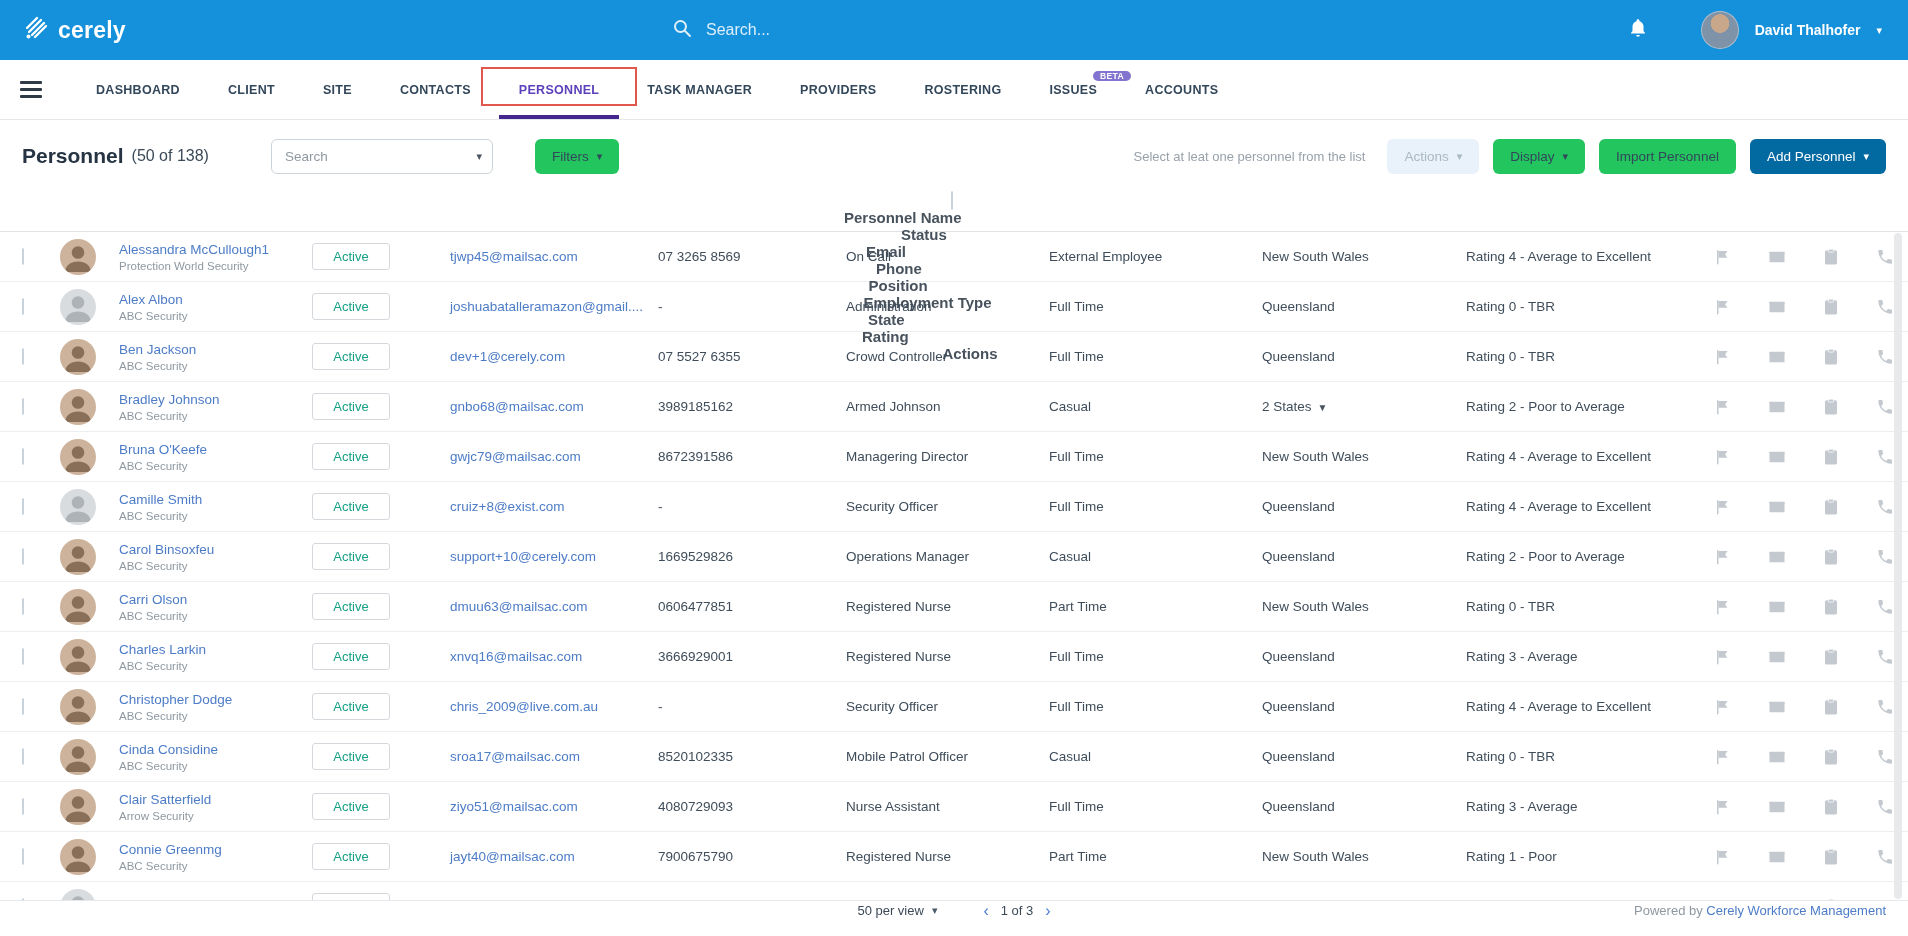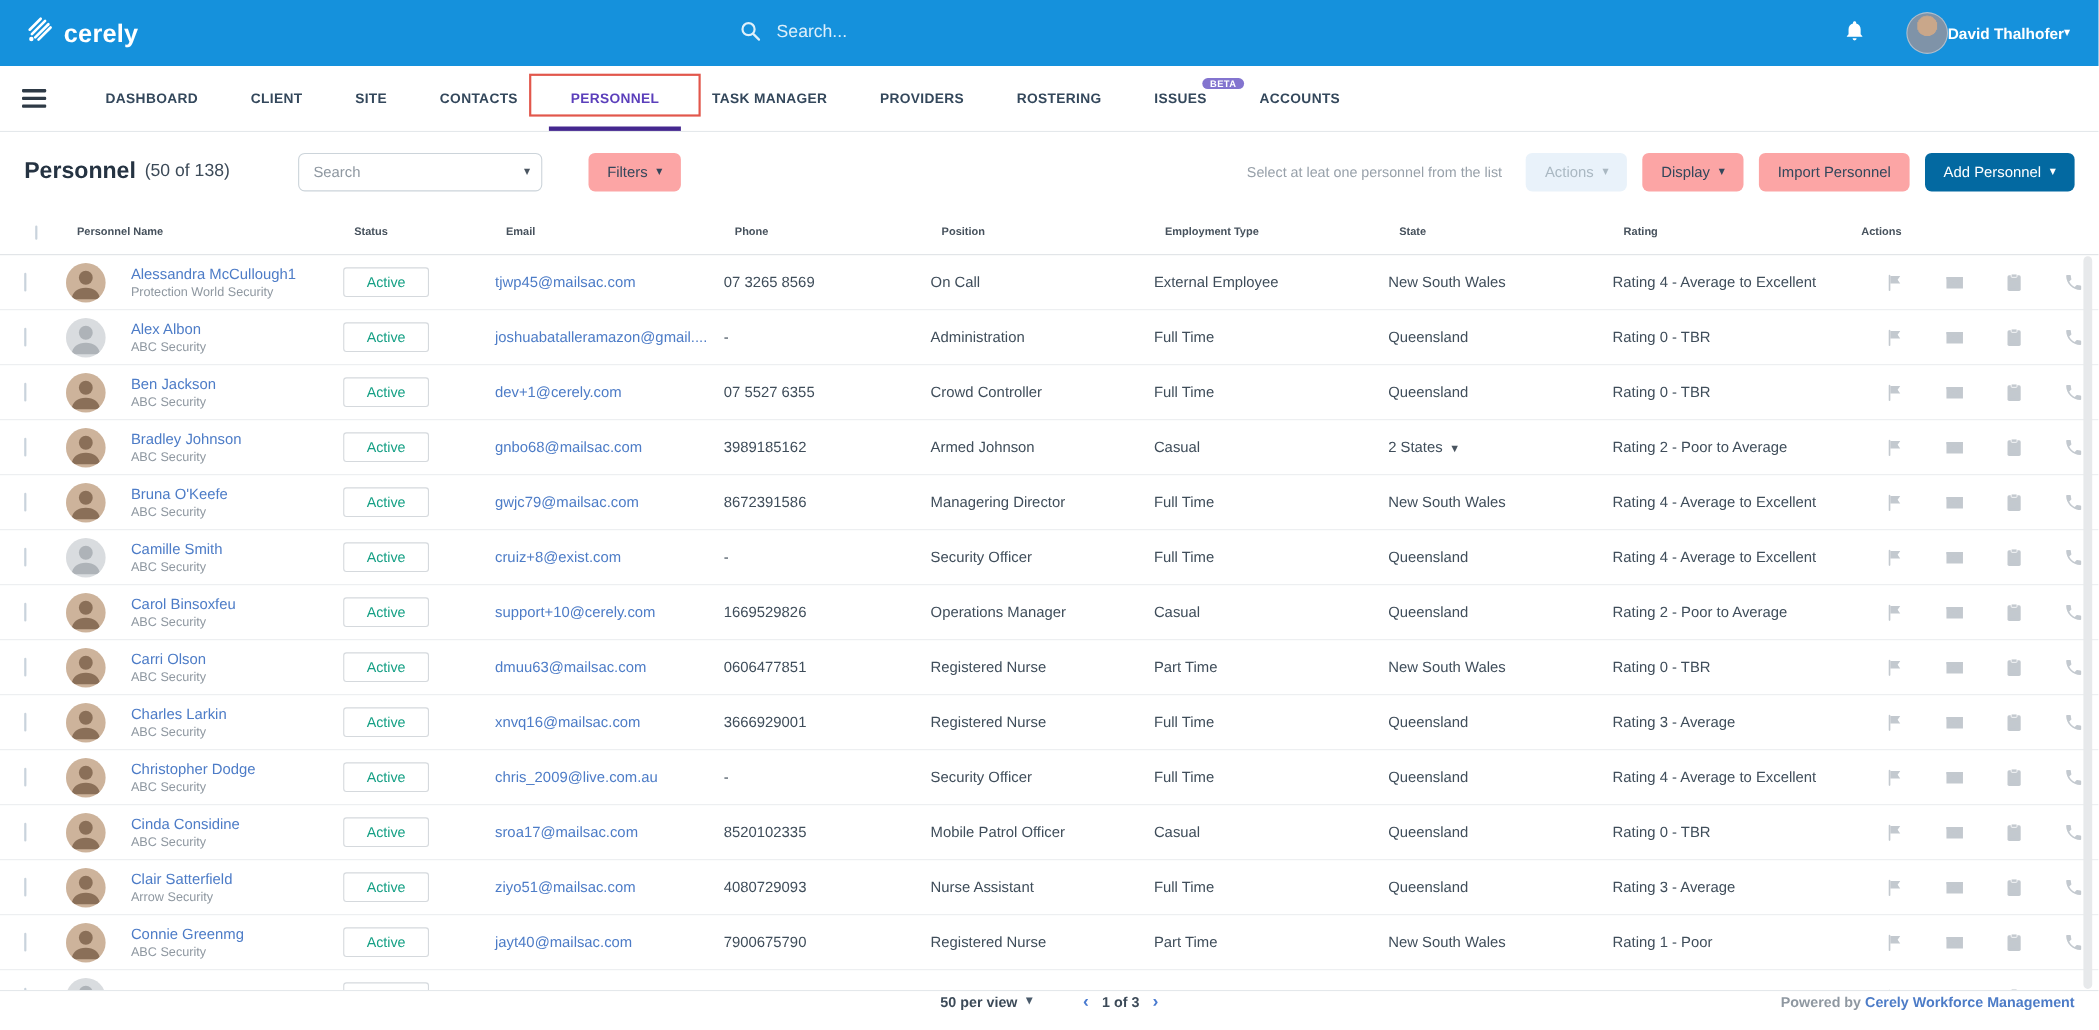--- a/index.html
+++ b/index.html
@@ -6,21 +6,21 @@
   body { background:#fff; font-family:"Liberation Sans", sans-serif; }
   #app { position:relative; width:1908px; height:936px; background:#fff; overflow:hidden; }
 
   
   .topbar { height:60px; background:#1591dc; display:flex; align-items:center; position:relative; }
   .brand { display:flex; align-items:center; gap:9px; padding-left:22px; }
   .brand-text { color:#fff; font-size:23px; font-weight:600; letter-spacing:.2px; }
   .top-search { position:absolute; left:672px; top:0; height:60px; display:flex; align-items:center; gap:14px; }
   .top-search input { background:transparent; border:none; outline:none; color:#fff; font-size:16px; width:300px; font-family:"Liberation Sans",sans-serif; }
   .top-search input::placeholder { color:#e8f4fc; opacity:.95; }
-  .top-right { position:absolute; right:26px; top:0; height:60px; display:flex; align-items:center; }
+  .top-right { position:absolute; right:26px; top:0; height:60px; display:flex; align-items:center; gap:16px; }
   .avatar-top { width:38px; height:38px; border-radius:50%; background:radial-gradient(circle at 50% 32%, #c9a78a 0 30%, #7f93a8 31% 100%); border:1px solid rgba(255,255,255,.4); }
   .user-name { color:#fff; font-size:14px; font-weight:600; }
   .caret { font-size:11px; line-height:1; }
   .caret-white { color:#fff; }
 
   
   .navbar { height:60px; background:#fff; border-bottom:1px solid #e4e8eb; display:flex; align-items:center; padding-left:20px; }
   .hamburger { width:22px; display:flex; flex-direction:column; gap:4px; margin-right:30px; cursor:pointer; }
   .hamburger span { display:block; height:3px; background:#2e3a46; border-radius:1px; }
   .nav-items { display:flex; height:100%; align-items:stretch; }
@@ -32,39 +32,39 @@
 
   
   .toolbar { height:72px; display:flex; align-items:center; padding:0 22px; }
   .page-title { font-size:21px; font-weight:700; color:#253342; }
   .page-count { font-size:16px; color:#3c4a58; margin-left:8px; }
   .search-select { position:relative; margin-left:62px; width:222px; }
   .search-select input { width:100%; padding:9px 28px 9px 13px; border:1px solid #ccd4da; border-radius:6px; font-size:13.5px; color:#14532d; outline:none; font-family:"Liberation Sans",sans-serif; }
   .search-select input::placeholder { color:#8f98a1; }
   .search-select .caret { position:absolute; right:11px; top:12px; color:#4a5560; }
   .btn { border:none; border-radius:6px; font-size:13.5px; font-family:"Liberation Sans",sans-serif; padding:10px 17px; cursor:pointer; display:inline-flex; align-items:center; gap:8px; white-space:nowrap; }
-  .btn-light { background:#fca5a5; color:#33475b; }
+  .btn-light { background:#22c55e; color:#33475b; }
   .btn-disabled { background:#e9f2fa; color:#aab8c2; cursor:default; }
   .btn-primary { background:#0369a1; color:#fff; }
   .filters-btn { margin-left:42px; }
   .toolbar-right { margin-left:auto; display:flex; align-items:center; gap:14px; }
   .select-hint { color:#98a1aa; font-size:13px; margin-right:8px; }
 
   
   .col-check { width:38px; }
   .col-name { width:252px; }
   .col-status { width:138px; }
   .col-email { width:208px; }
   .col-phone { width:188px; }
   .col-position { width:203px; }
   .col-emp { width:213px; }
   .col-state { width:204px; }
   .col-rating { width:216px; }
   .col-actions { flex:1; }
-  .table-head { display:flex; align-items:center; height:40px; padding-left:32px; border-bottom:1px solid #dfe3e6; font-size:10px; font-weight:700; color:#47525d; }
+  .table-head { display:flex; align-items:center; height:40px; padding-left:32px; border-bottom:1px solid #dfe3e6; font-size:15px; font-weight:700; color:#47525d;flex-direction:column; }
   .rows-viewport { height:668px; overflow:hidden; }
   .row { display:flex; align-items:center; height:50px; padding-left:22px; border-bottom:1px solid #eceef0; font-size:13.5px; color:#3f4d5a; }
   .checkbox { width:15px; height:15px; border:1px solid #c9d3dc; border-radius:2px; background:#fff; cursor:pointer; }
   .name-cell { display:flex; align-items:center; gap:23px; }
   .avatar { width:36px; height:36px; border-radius:50%; overflow:hidden; position:relative; flex:0 0 36px; }
   .avatar svg { position:absolute; left:0; top:0; }
   .avatar-photo { background:#cdb39b; }
   .avatar-photo svg path, .avatar-photo svg circle { fill:#8a6f58; }
   .avatar-generic { background:#d9dcdf; }
   .avatar-generic svg path, .avatar-generic svg circle { fill:#aeb3b8; }
@@ -73,21 +73,21 @@
   .status-badge { display:inline-block; width:78px; text-align:center; padding:5px 12px; border:1px solid #d5d9dd; border-radius:3px; color:#16a085; font-size:13px; background:#fff; }
   .email-link { color:#4d7cc7; cursor:pointer; }
   .state-caret { color:#4a5560; font-size:10px; margin-left:6px; }
   .actions-cell { display:flex; align-items:center; gap:36px; padding-left:32px; }
   .action-icon { width:18px; height:18px; cursor:pointer; }
   .action-icon svg { display:block; }
   .action-icon path, .action-icon rect { fill:#c3c9cf; }
   .scrollbar { position:absolute; left:1894px; top:233px; width:8px; height:666px; background:#e7e9eb; border-radius:4px; }
 
   
-  .footerbar { height:20px; border-top:1px solid #e4e8eb; position:relative; display:flex; align-items:center; font-size:13px; color:#3c4a58;font-weight:bold; }
+  .footerbar { height:20px; border-top:1px solid #e4e8eb; position:relative; display:flex; align-items:center; font-size:13px; color:#3c4a58; }
   .footer-center { position:absolute; left:50%; transform:translateX(-50%); display:flex; align-items:center; gap:46px; }
   .per-view { display:flex; align-items:center; gap:8px; cursor:pointer; }
   .per-view .caret { color:#4a5b6b; }
   .pager { display:flex; align-items:center; gap:12px; }
   .pager-chevron { color:#4a7bd0; font-size:16px; cursor:pointer; line-height:1; }
   .powered { position:absolute; right:22px; color:#8f98a1; }
   .powered a { color:#4d7cc7; text-decoration:none; cursor:pointer; }
 </style>
 </head>
 <body>

